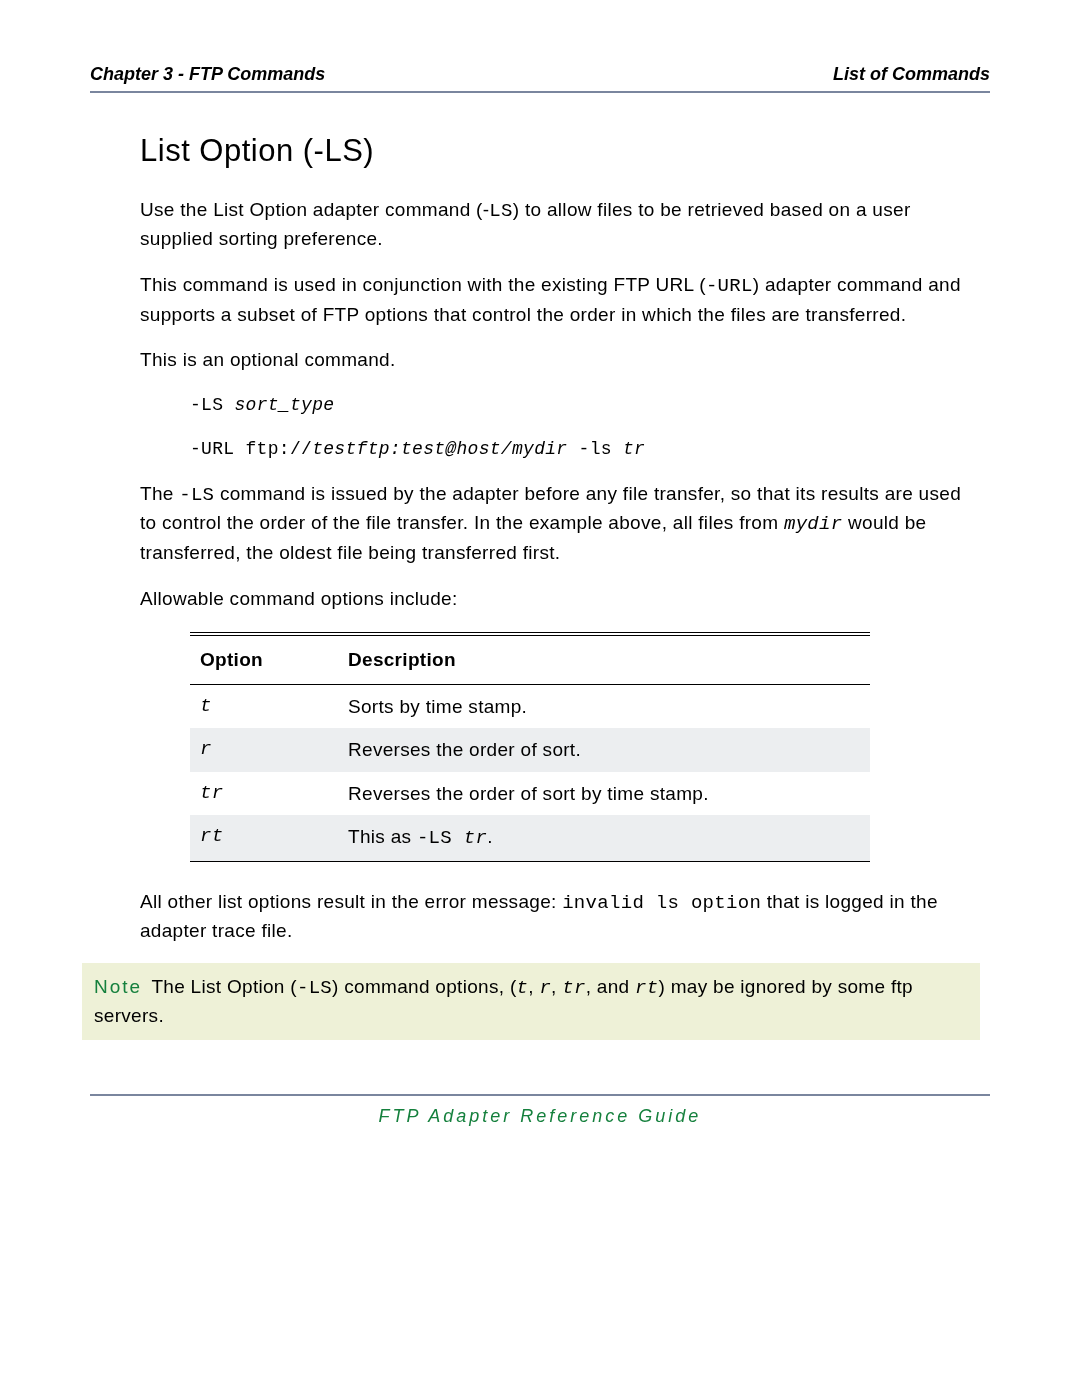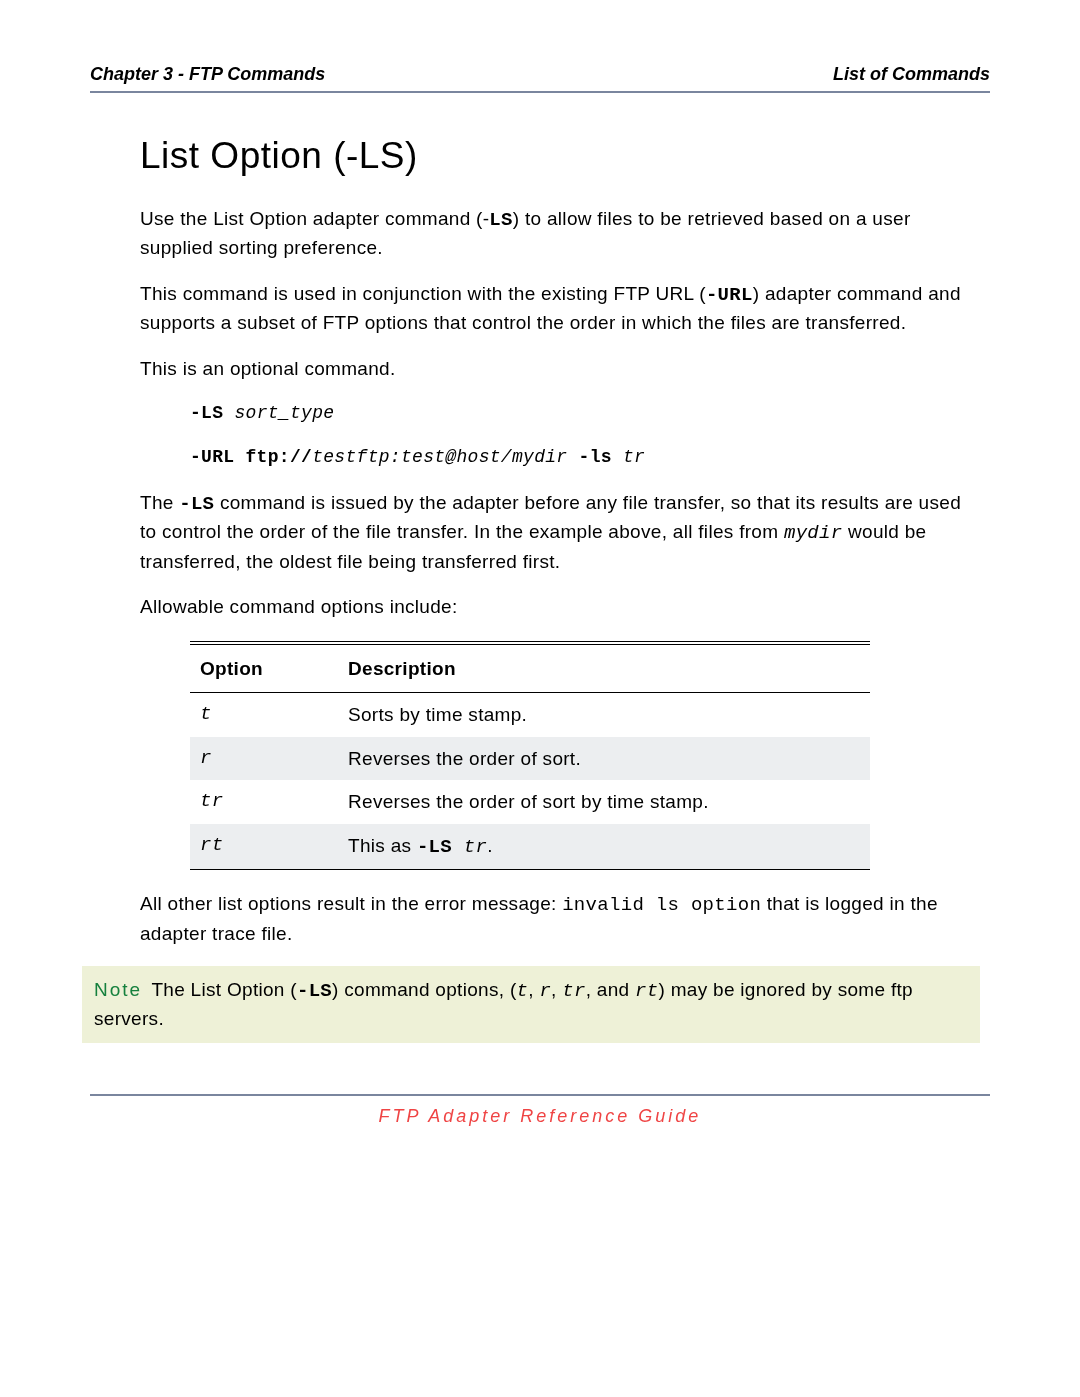--- a/index.html
+++ b/index.html
@@ -30,27 +30,27 @@
   .content {
     padding-left: 50px;
     padding-right: 10px;
     font-size: 19px;
     line-height: 1.45;
     letter-spacing: 0.3px;
   }
   h1.section-title {
     font-family: Arial, Helvetica, sans-serif;
     font-weight: normal;
-    font-size: 37px;
+    font-size: 31px;
     margin: 0 0 22px 0;
     letter-spacing: 0.5px;
   }
   p { margin: 0 0 18px 0; }
   .mono { font-family: "Courier New", Courier, monospace; }
-  .bold { font-weight: bold; }
+  .bold { font-weight: normal; }
   .italic { font-style: italic; }
   .code-line {
     font-family: "Courier New", Courier, monospace;
     margin: 17px 0 18px 50px;
     font-size: 18px;
   }
   ul.diamond {
     list-style: none;
     padding: 0;
     margin: 0 0 18px 20px;
@@ -62,21 +62,21 @@
   }
   ul.diamond li::before {
     content: "♦";
     position: absolute;
     left: 0;
     top: 2px;
     color: #4a6aa5;
     font-size: 14px;
   }
   .table-wrap {
-    margin: 20px 0 20px 50px;
+    margin: 20px 0 26px 50px;
     width: 680px;
   }
   .trule-dbl {
     border-top: 4px double #000;
     height: 0;
     margin-bottom: 0;
   }
   table.opts {
     width: 100%;
     border-collapse: collapse;
@@ -115,21 +115,21 @@
     position: absolute;
     left: 90px;
     right: 90px;
     bottom: 44px;
     text-align: center;
     border-top: 2px solid #7a869e;
     padding-top: 10px;
     font-style: italic;
     letter-spacing: 3px;
     font-size: 18px;
-    color: #ef4444;
+    color: #15803d;
   }
   .footer .pg {
     display: block;
     letter-spacing: 3px;
     margin-top: 4px;
     font-style: normal;
   }
   .note-text { display:inline; }
 </style>
 </head>

